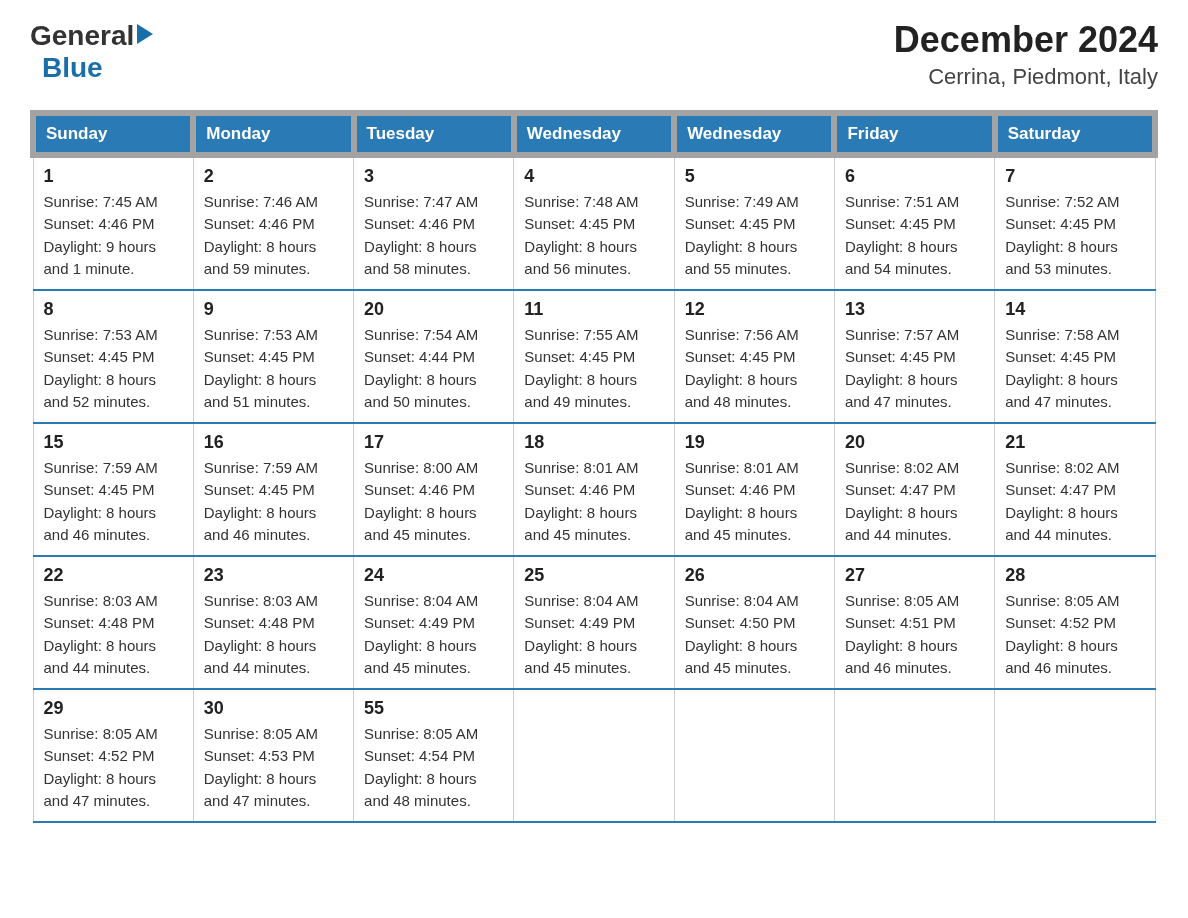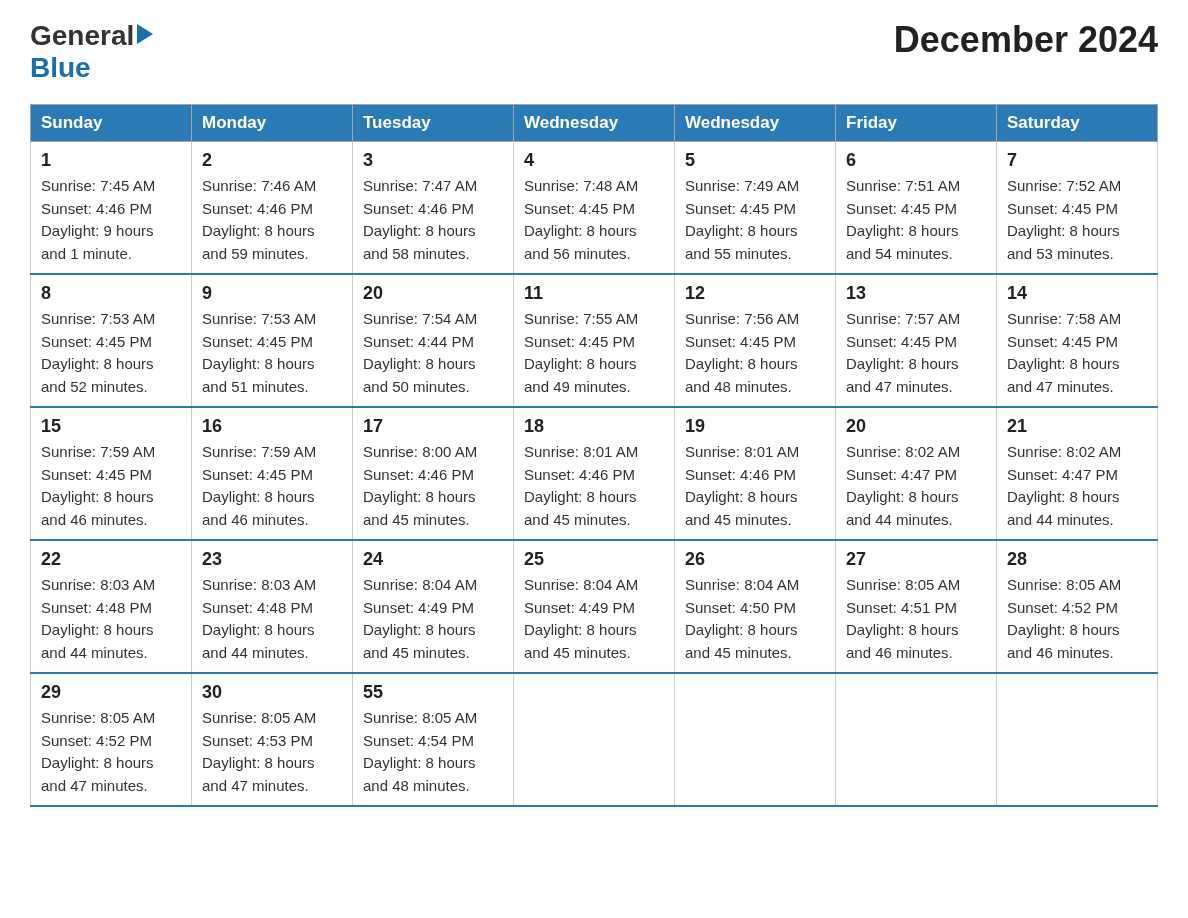--- a/index.html
+++ b/index.html
@@ -44,21 +44,21 @@
       width: 100%;
       border-collapse: collapse;
     }
     thead th {
       background-color: #2a7ab5;
       color: #ffffff;
       font-size: 17px;
       font-weight: bold;
       padding: 8px 10px;
       text-align: left;
-      border: 1px solid #a3a3a3;
+      border: 6px solid #a3a3a3;
     }
     tbody td {
       border: 1px solid #cccccc;
       vertical-align: top;
       padding: 8px 10px;
       font-size: 13px;
       color: #333;
       width: 14.28%;
       min-height: 100px;
     }
@@ -84,25 +84,26 @@
 </head>
 <body>
 
 <div class="header">
   <div class="logo-area">
     <div class="logo-line">
       <span style="font-size:28px;font-weight:bold;color:#333;">General</span>
       <span style="display:inline-block;width:0;height:0;border-top:10px solid transparent;border-bottom:10px solid transparent;border-left:16px solid #1a6fa8;margin-left:3px;vertical-align:middle;position:relative;top:-2px;"></span>
     </div>
     <div>
-      <span style="font-size:28px;font-weight:bold;color:#1a6fa8;">Blue</span>
+      <span style="font-size:28px;font-weight:bold;color:#1a6fa8;margin-left:12px;">Blue</span>
     </div>
   </div>
   <div class="title-area">
     <div class="calendar-title">December 2024</div>
+    <div class="calendar-subtitle">Cerrina, Piedmont, Italy</div>
   </div>
 </div>
 
 <table>
   <thead>
     <tr>
       <th>Sunday</th>
       <th>Monday</th>
       <th>Tuesday</th>
       <th>Wednesday</th>

